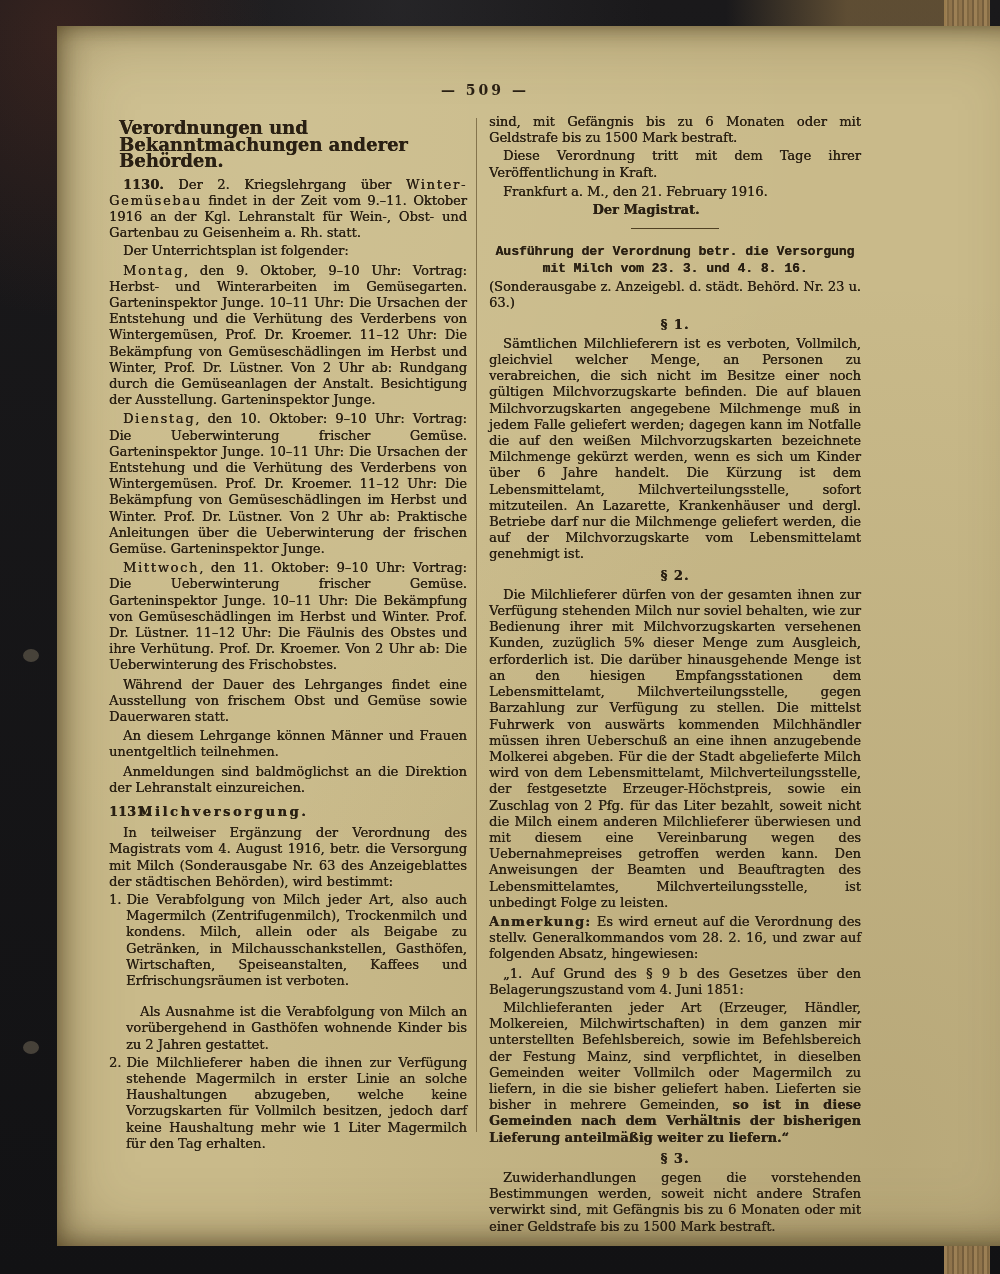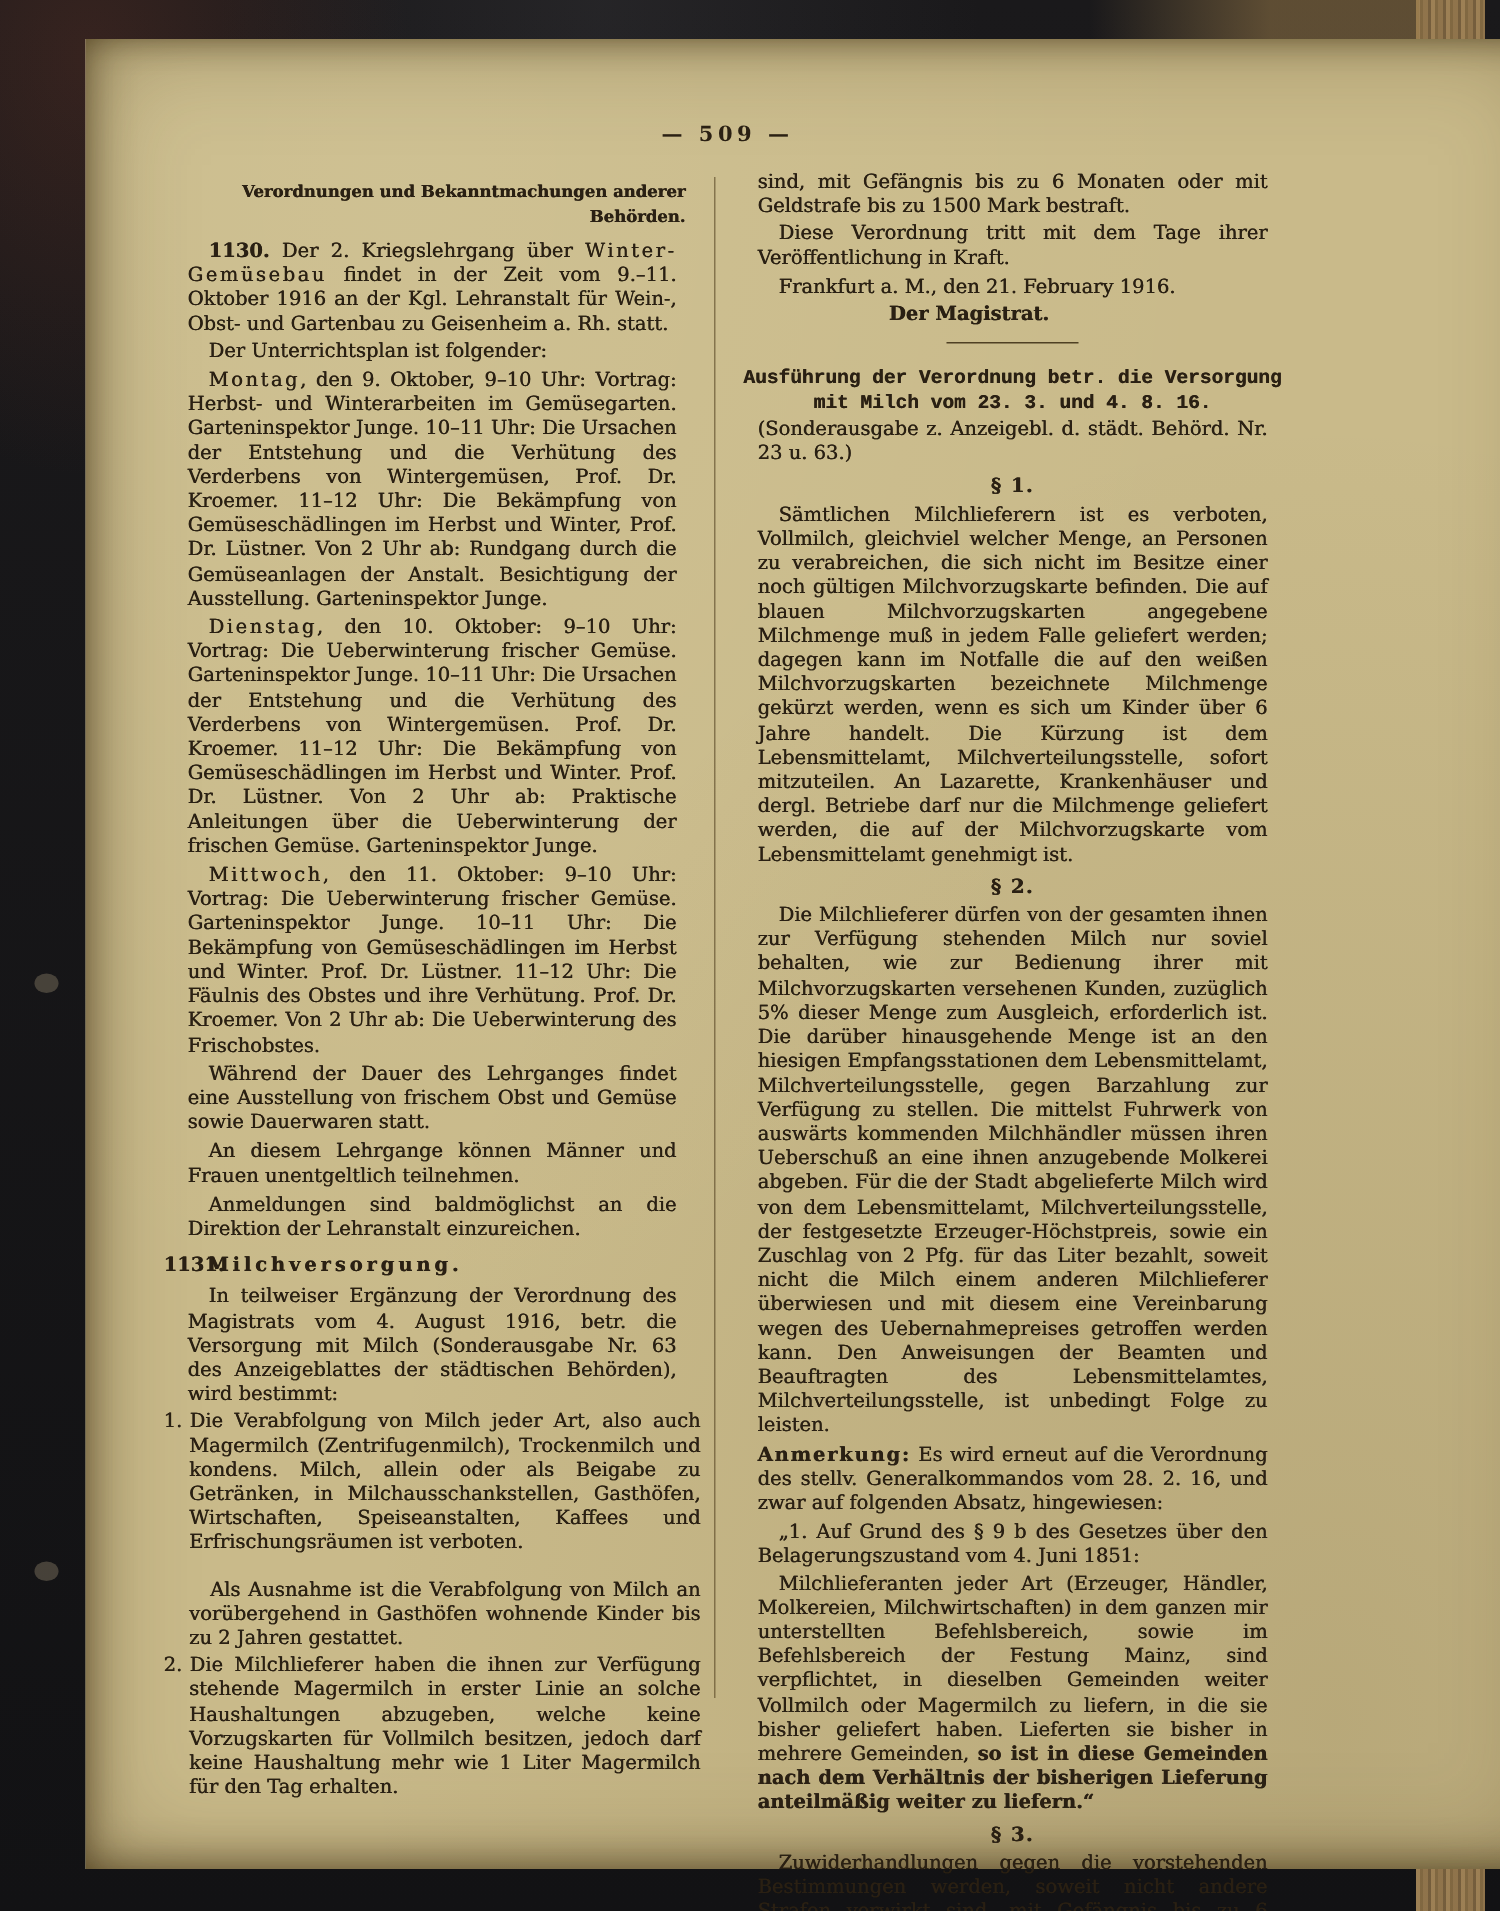--- a/index.html
+++ b/index.html
@@ -57,27 +57,27 @@
   .vline { position: absolute; left: 419px; top: 92px; width: 1px; height: 1014px;
            background: rgba(72,54,24,.55); }
 
   .col {
     position: absolute; font-size: 13px; line-height: 16.2px;
     text-align: justify; text-shadow: .25px 0 0 currentColor;
   }
   .col-left  { left: 52px;  top: 94px; width: 358px; }
   .col-right { left: 432px; top: 88px; width: 372px; }
 
-  .p { margin: 0 16px 2px; text-indent: 14px; }
+  .p { margin: 0 0 2px; text-indent: 14px; }
   .p.noindent { text-indent: 0; }
   .p.gap-top { margin-top: 3px; }
 
   .col-head {
-    font-size: 11px; line-height: 16.5px; font-weight: bold;
-    text-align: right; margin: 0 0 7px; padding: 0 10px;
+    font-size: 18px; line-height: 16.5px; font-weight: bold;
+    text-align: left; margin: 0 0 7px; padding: 0 10px;
   }
 
   .b { font-weight: bold; }
   .sp { letter-spacing: 1.7px; }
 
   .item-head { position: relative; font-weight: bold; margin: 8px 0 5px; }
   .item-head .item-no { position: absolute; left: 0; top: 0; }
   .item-head .title { letter-spacing: 2.6px; margin-left: 29px; }
 
   .li { margin: 0 0 2px; padding-left: 17px; text-indent: -17px; }

